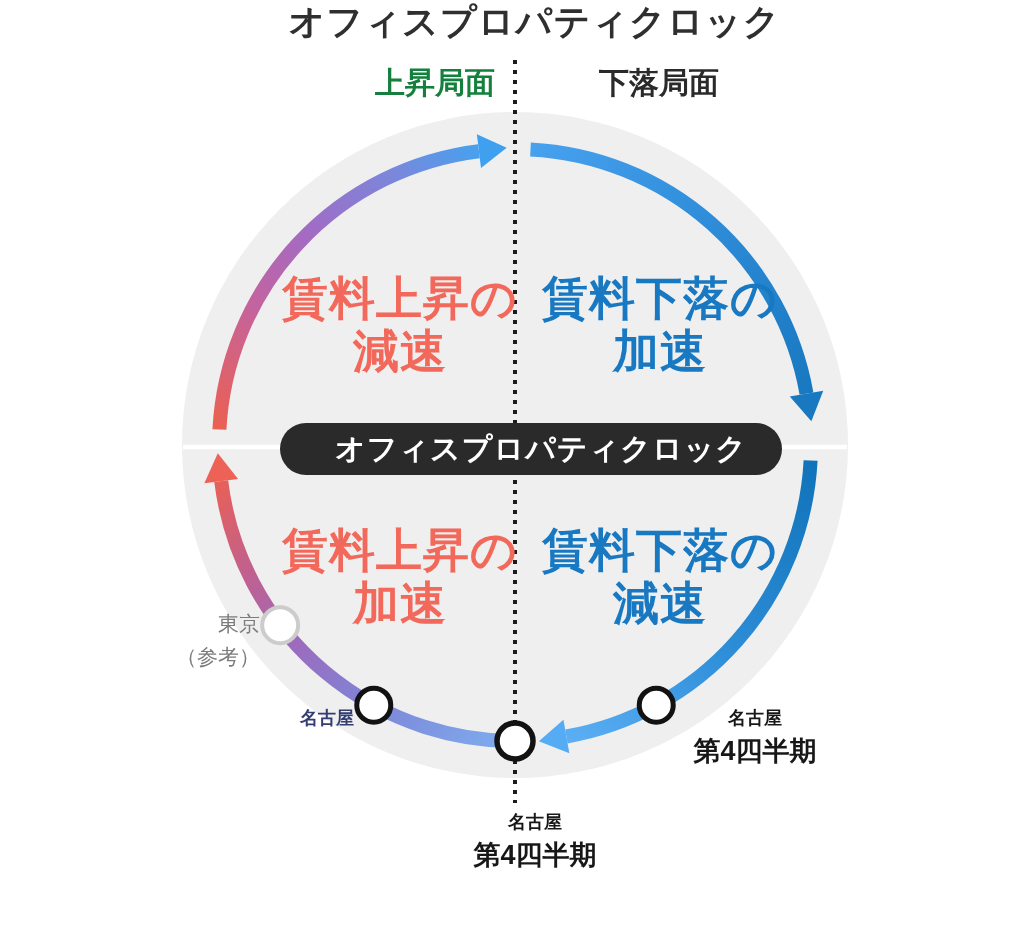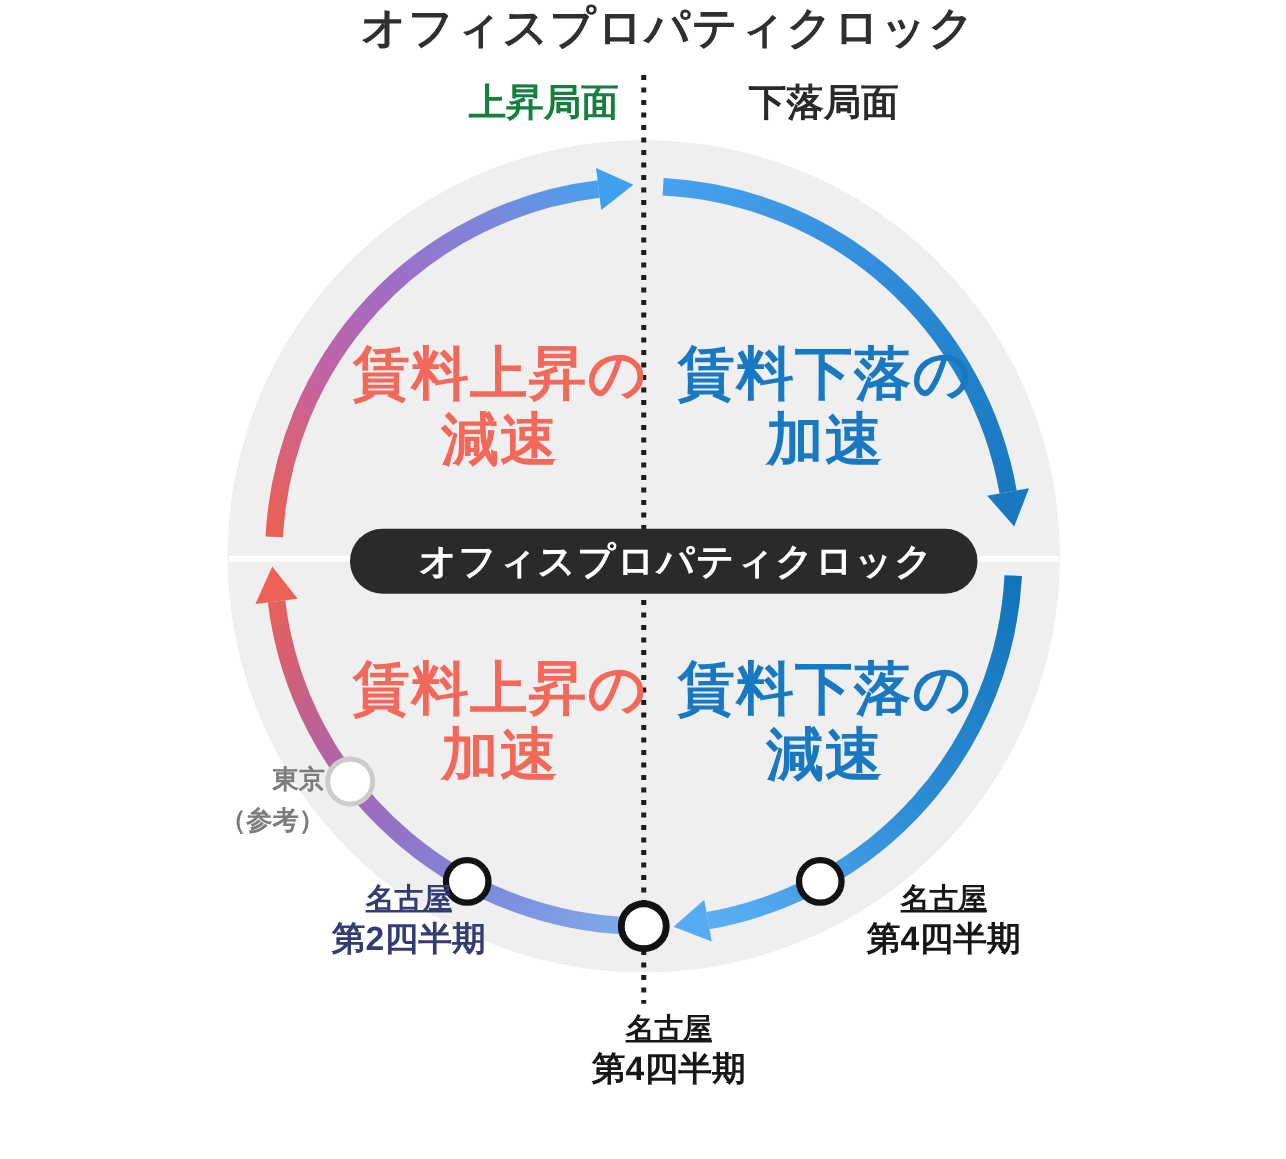--- a/index.html
+++ b/index.html
@@ -30,26 +30,26 @@
   .quad-br{left:490px;top:524px;}
   .quad span{display:block;}
 
   .pill{
     left:280px;top:423px;width:482px;height:52px;border-radius:27px;
     display:flex;align-items:center;justify-content:center;
     font-size:30px;font-weight:bold;letter-spacing:1px;
   }
 
   .marker-label{text-align:center;width:300px;font-weight:bold;}
-  .marker-label .sm{display:block;font-size:23px;line-height:32px;text-decoration:underline;}
+  .marker-label .sm{display:block;font-size:18px;line-height:32px;}
   .marker-label .lg{display:block;font-size:27px;line-height:34px;}
 
   .tokyo-label{
     right:769px;top:607px;text-align:right;
-    font-size:21px;font-weight:bold;line-height:33px;
+    font-size:21px;font-weight:normal;line-height:33px;
   }
   .tokyo-label span{display:block;}
 
   .lbl-2025{left:157px;top:702px;}
   .lbl-2024{left:365px;top:806px;}
   .lbl-2023{left:585px;top:702px;}
 </style>
 </head>
 <body>
 
@@ -123,21 +123,20 @@
 
   <div class="overlay pill" style="color: rgb(255, 255, 255); background: rgb(42, 42, 42);">オフィスプロパティクロック</div>
 
   <div class="overlay tokyo-label" style="color: rgb(124, 124, 124);">
     <span>東京</span>
     <span>（参考）</span>
   </div>
 
   <div class="overlay marker-label lbl-2025" style="color: rgb(51, 61, 115);">
     <span class="sm">名古屋</span>
-    <span class="lg">第2四半期</span>
   </div>
 
   <div class="overlay marker-label lbl-2024" style="color: rgb(23, 23, 23);">
     <span class="sm">名古屋</span>
     <span class="lg">第4四半期</span>
   </div>
 
   <div class="overlay marker-label lbl-2023" style="color: rgb(23, 23, 23);">
     <span class="sm">名古屋</span>
     <span class="lg">第4四半期</span>

